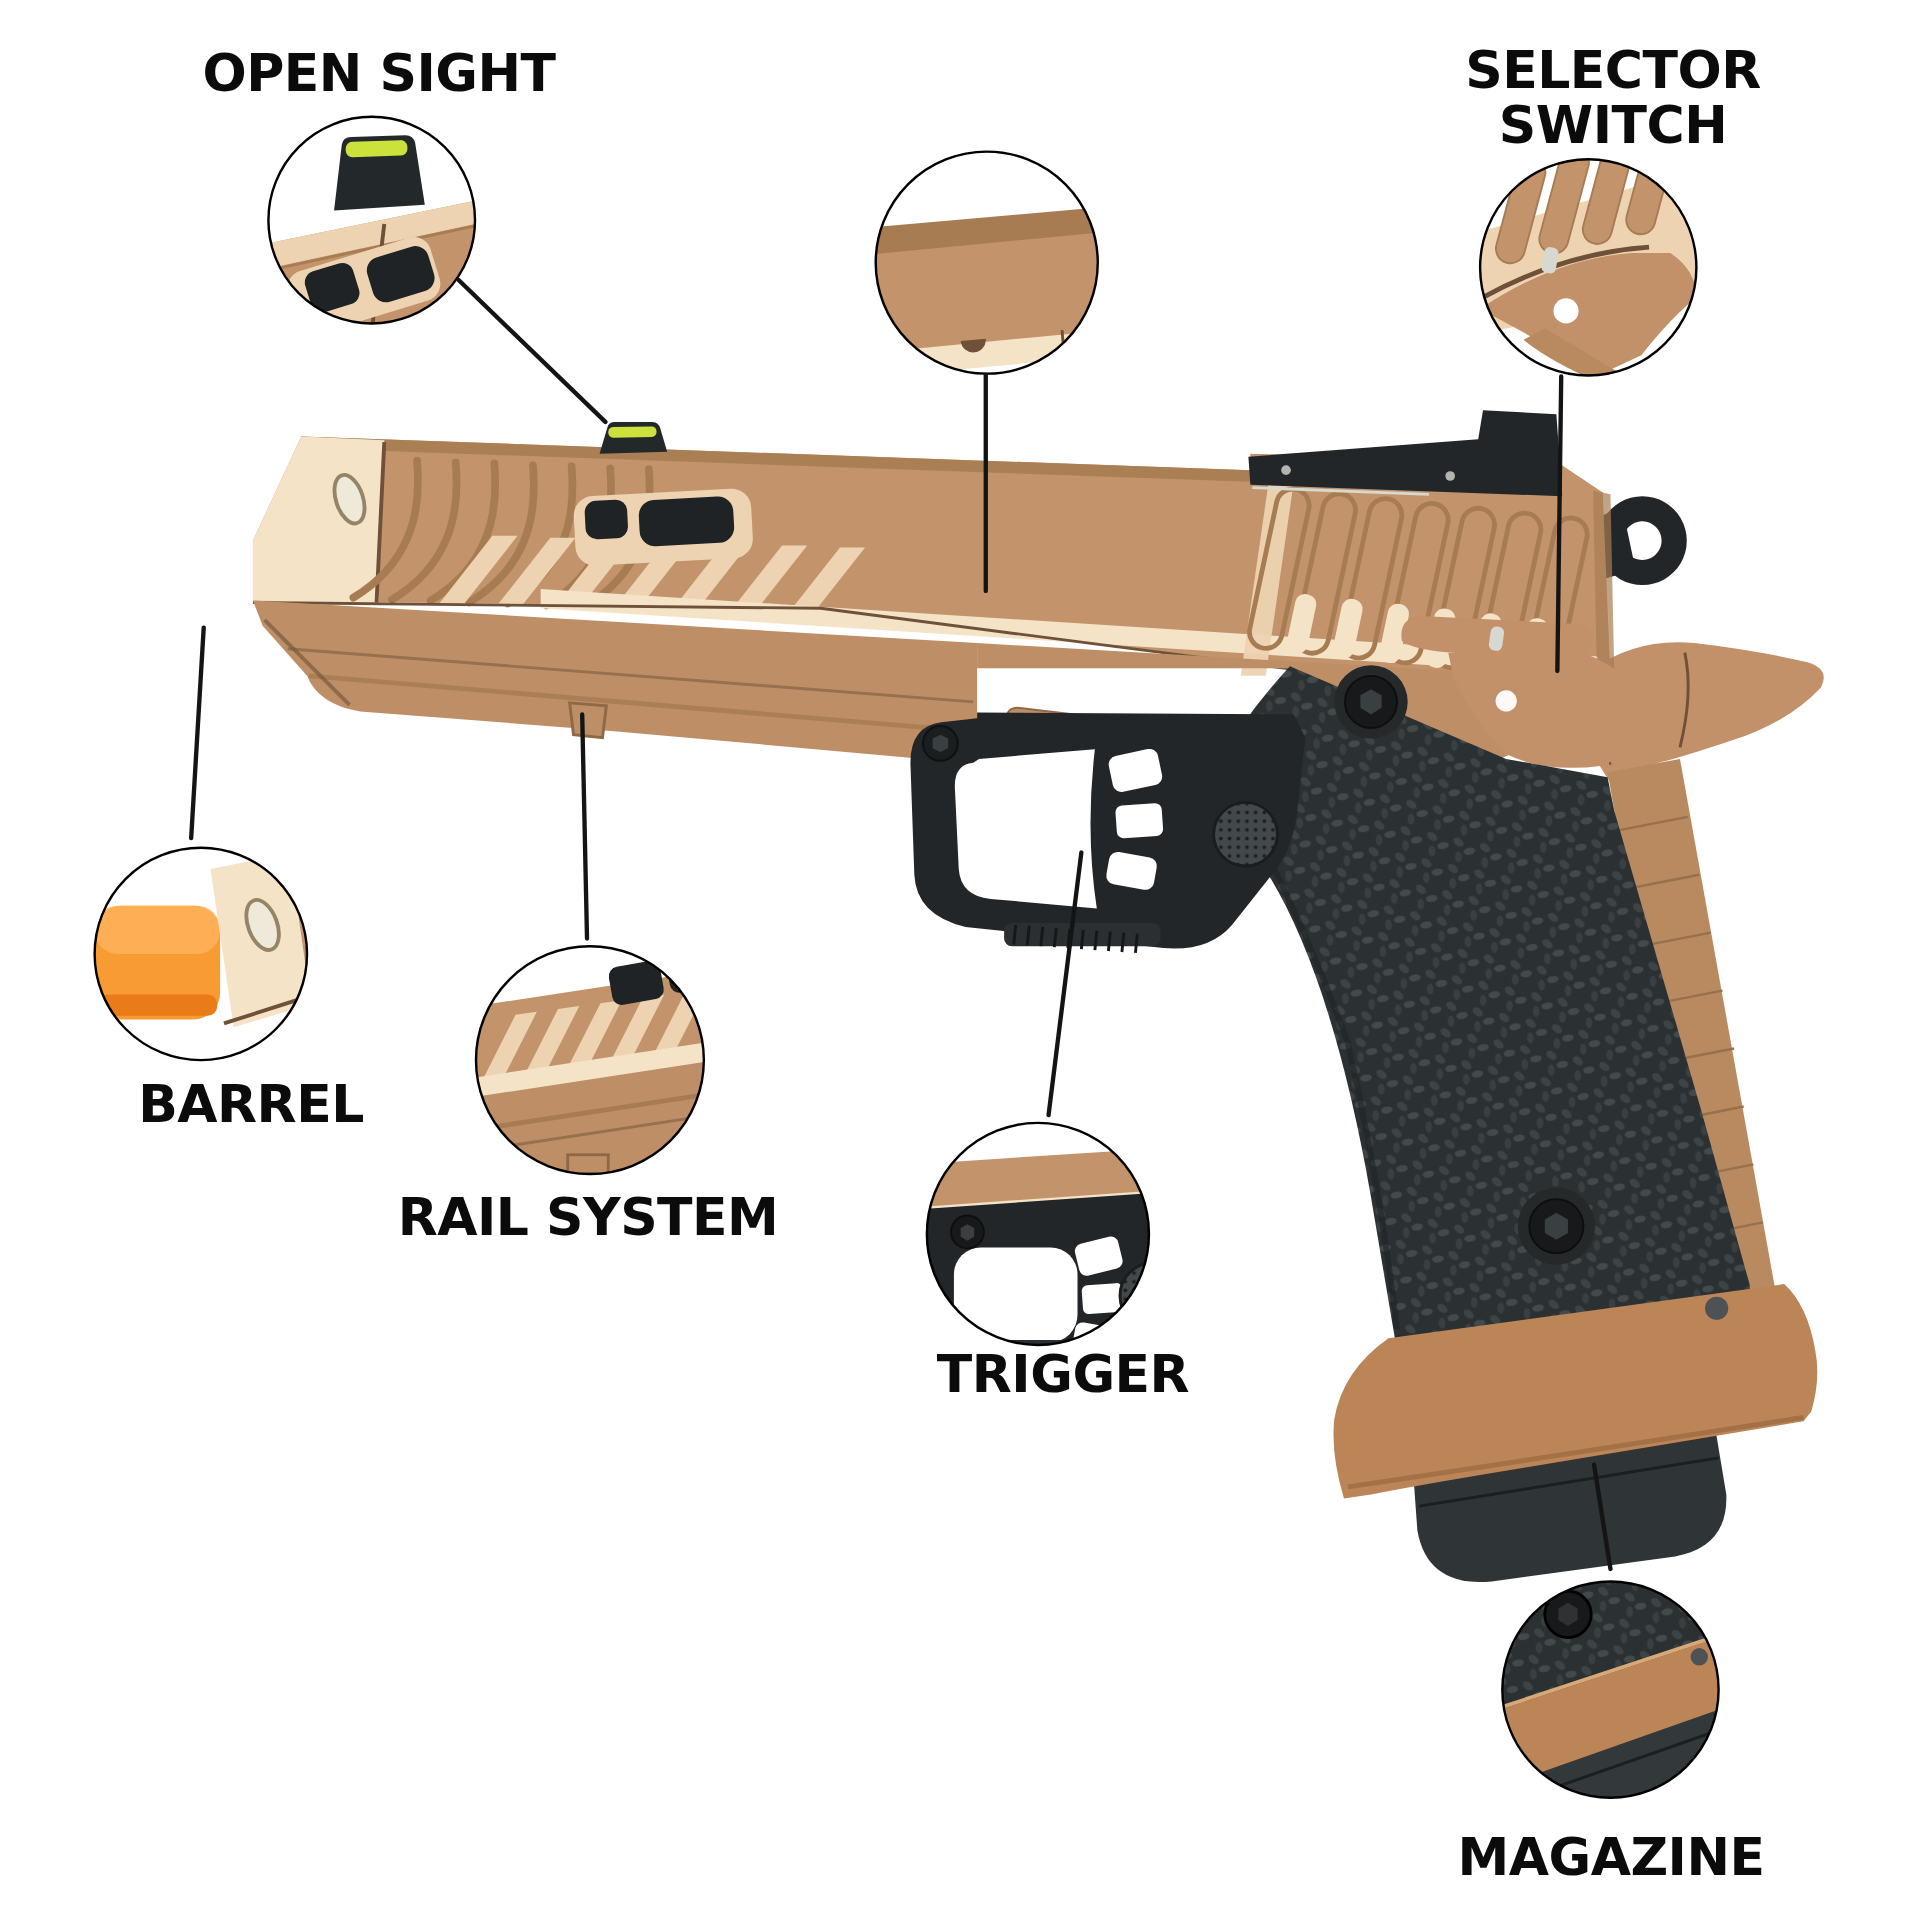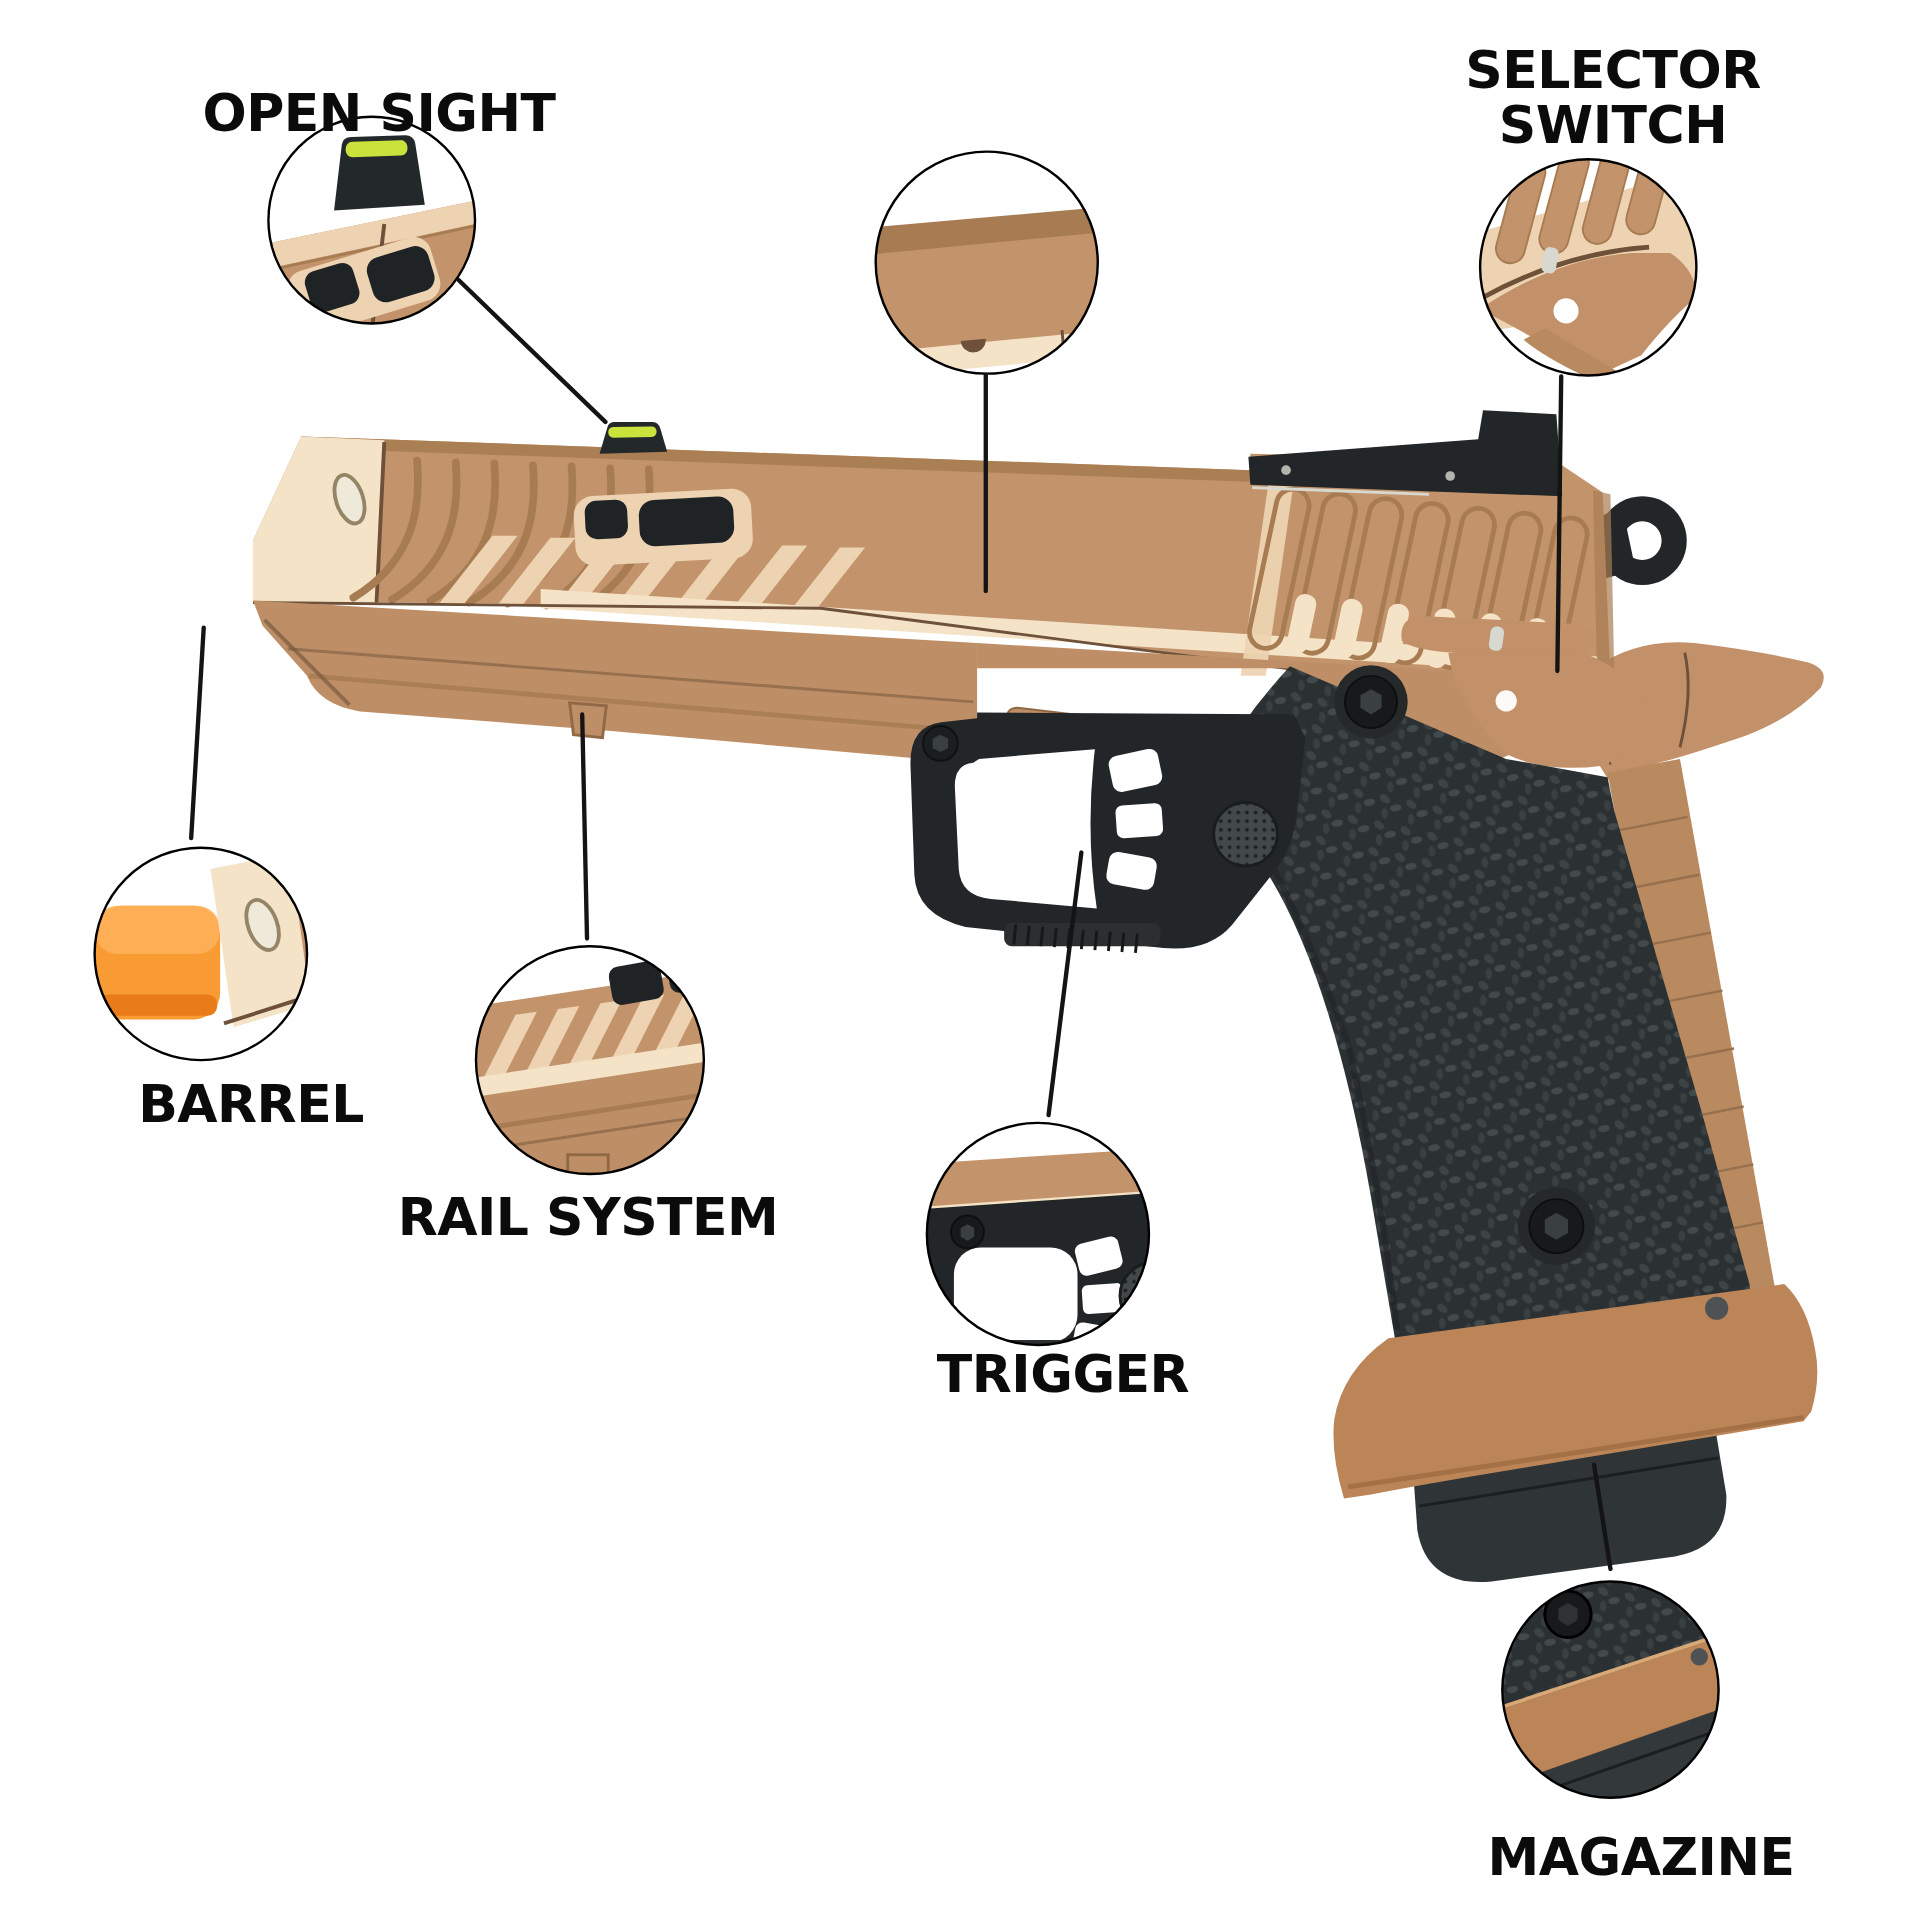--- a/index.html
+++ b/index.html
@@ -388,21 +388,21 @@
     <line class="connector" x1="475" y1="290" x2="627" y2="437"></line>
     <line class="connector" x1="1021" y1="388" x2="1021" y2="612"></line>
     <line class="connector" x1="1617" y1="390" x2="1613" y2="695"></line>
     <line class="connector" x1="211" y1="650" x2="198" y2="868"></line>
     <line class="connector" x1="603" y1="740" x2="608" y2="972"></line>
     <line class="connector" x1="1120" y1="883" x2="1086" y2="1155"></line>
     <line class="connector" x1="1651" y1="1517" x2="1668" y2="1625"></line>
   </g>
 </svg>
 
-  <div class="callout-label" style="left:379px;top:74px;margin-top:40px;">OPEN SIGHT</div>
+  <div class="callout-label" style="left:379px;top:74px;">OPEN SIGHT</div>
   <div class="callout-label" style="left:1613px;top:98px;">SELECTOR
 SWITCH</div>
   <div class="callout-label" style="left:207px;top:1105px;margin-left:44px;">BARREL</div>
   <div class="callout-label" style="left:588px;top:1218px;">RAIL SYSTEM</div>
   <div class="callout-label" style="left:1026px;top:1375px;margin-left:37px;">TRIGGER</div>
-  <div class="callout-label" style="left:1611px;top:1858px;margin-left:30px;">MAGAZINE</div>
+  <div class="callout-label" style="left:1611px;top:1858px;">MAGAZINE</div>
 </div>
 
 
 </body></html>

